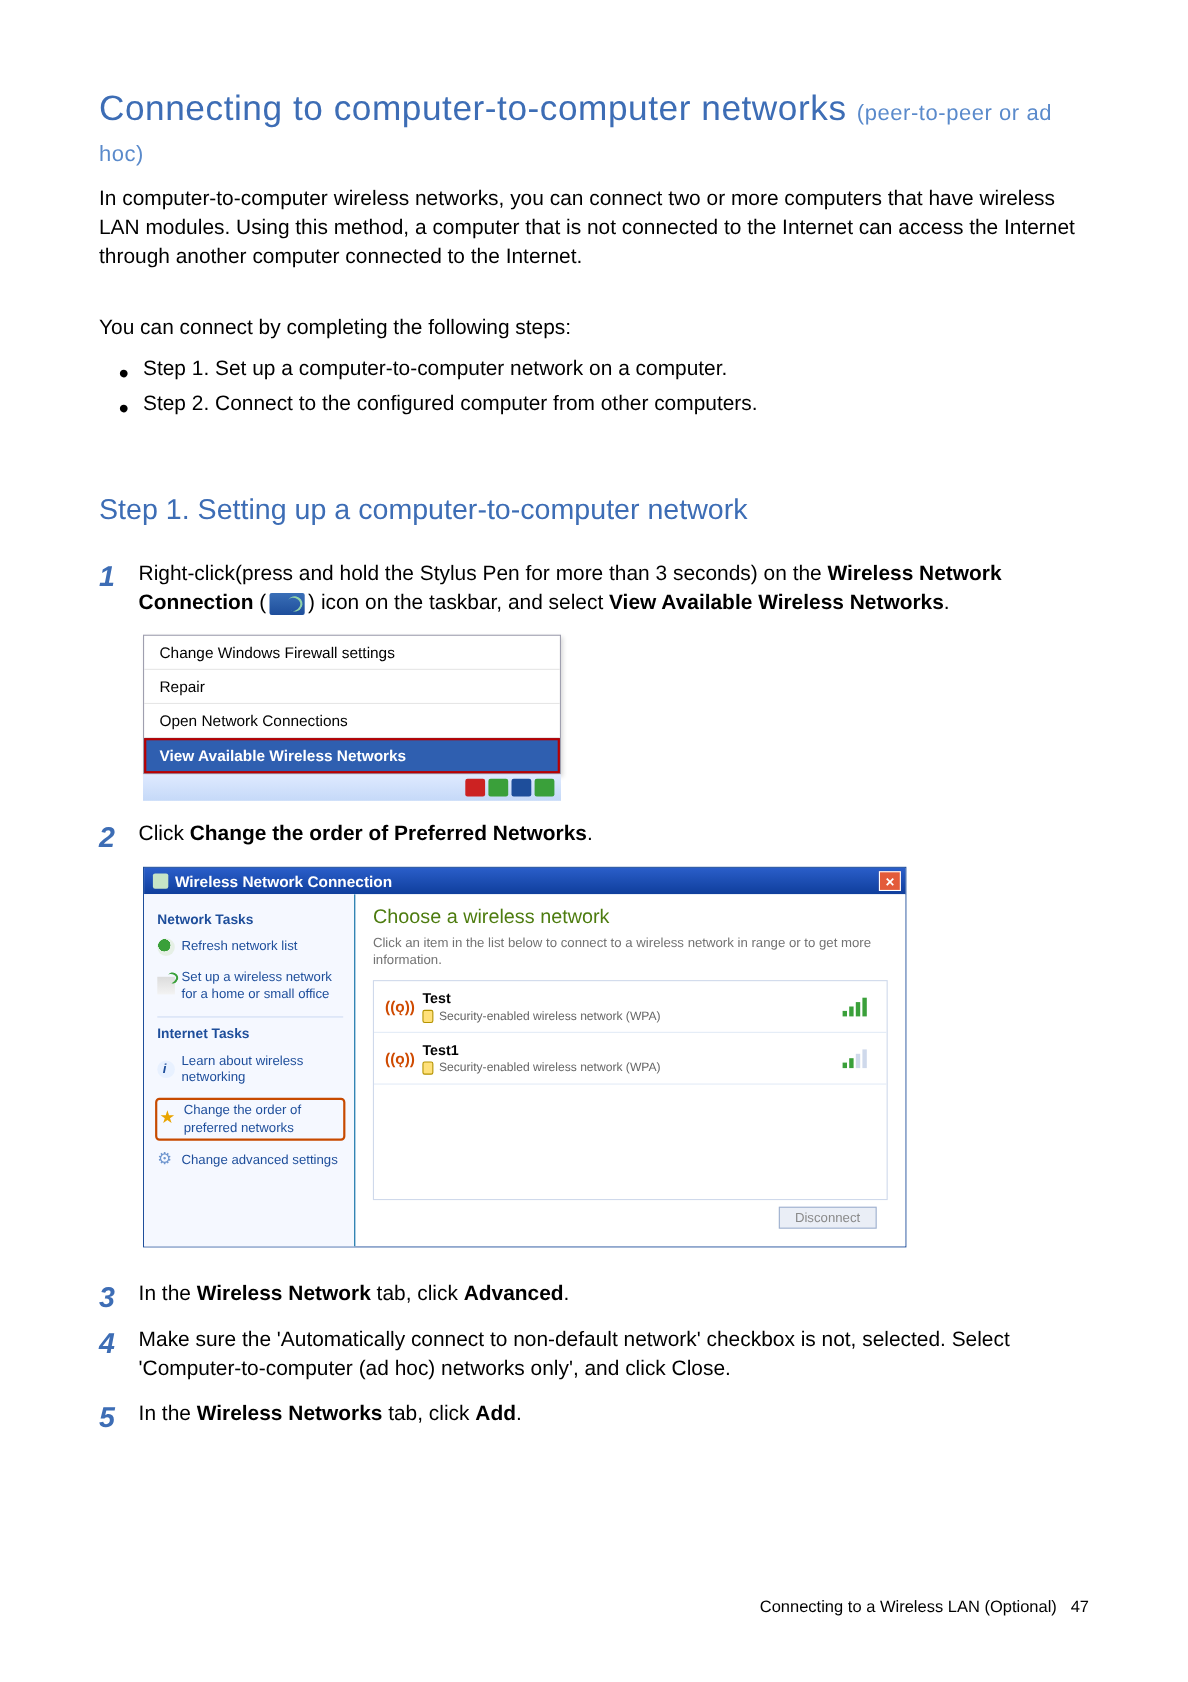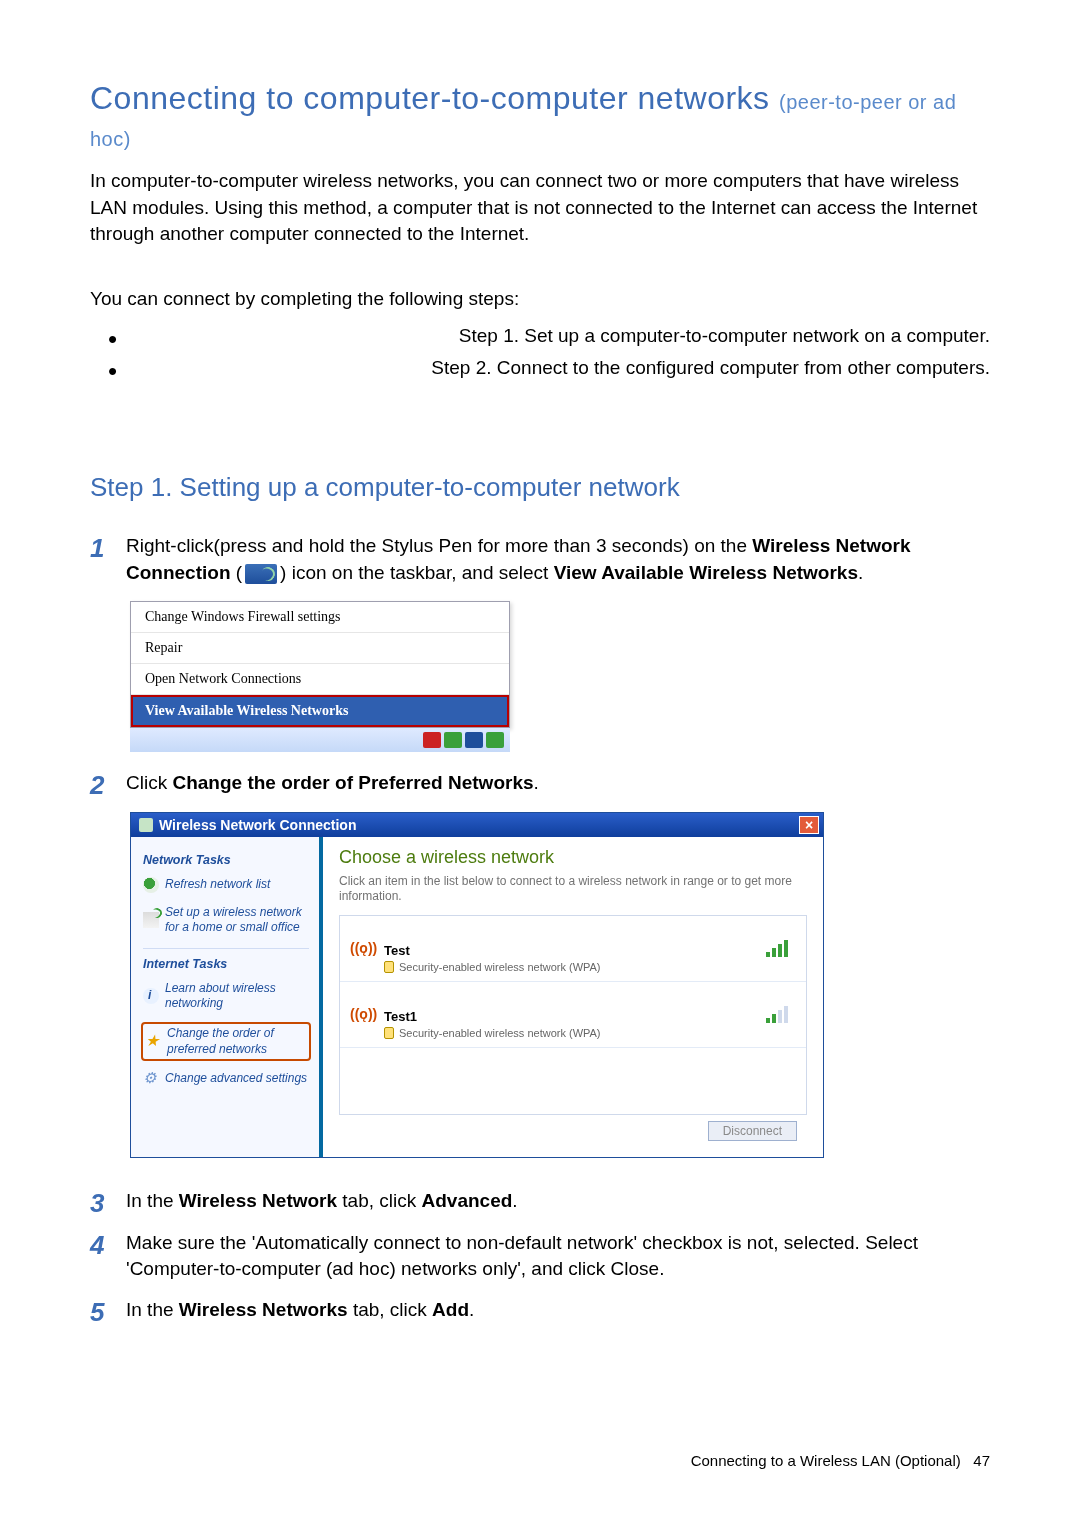--- a/index.html
+++ b/index.html
@@ -26,21 +26,21 @@
   }
   .intro {
     font-size: 19px;
     line-height: 1.4;
     margin-bottom: 40px;
   }
   .steps-intro {
     font-size: 19px;
     margin-bottom: 10px;
   }
-  ul.steps-overview { list-style: none; padding-left: 40px; margin-bottom: 88px; text-align: right; }
+  ul.steps-overview { list-style: none; padding-left: 40px; margin-bottom: 64px; }
   ul.steps-overview li {
     font-size: 19px;
     line-height: 1.7;
     position: relative;
   }
   ul.steps-overview li::before {
     content: "•";
     position: absolute;
     left: -22px;
     font-size: 26px;
@@ -97,21 +97,21 @@
 
   
   .ctxmenu-fig { margin: 14px 0 18px 40px; width: 380px; }
   .ctxmenu {
     border: 1px solid #9f9faf;
     background: #fff;
     font-size: 14px;
     color: #000;
     box-shadow: 2px 2px 4px rgba(0,0,0,.15);
   }
-  .ctxmenu .item { padding: 7px 14px; border-bottom: 1px solid #e6e6e6; font-family: Liberation Serif, serif; }
+  .ctxmenu .item { padding: 7px 14px; border-bottom: 1px solid #e6e6e6; }
   .ctxmenu .item.highlight {
     background: #2f5fb0;
     color: #fff;
     font-weight: bold;
     border: 2px solid #b80000;
     padding: 6px 12px;
   }
   .ctxfooter {
     height: 24px;
     background: linear-gradient(#dfeaff,#c5d9f8);
@@ -145,41 +145,41 @@
     width:20px; height:18px;
     background:#e35b3a;
     color:#fff;
     font-weight:bold;
     display:flex;align-items:center;justify-content:center;
     border:1px solid #fff;
     font-size:14px;
     line-height:1;
   }
   .wlan-body { display:flex; background:#fff; }
-  .wlan-side { width: 192px; background:#f5f8ff; border-right:4px solid #0369a1; padding: 10px 10px 10px 12px; font-style: italic; }
+  .wlan-side { width: 192px; background:#f5f8ff; border-right:1px solid #0369a1; padding: 10px 10px 10px 12px; }
   .wlan-side .hdr { color:#1e4e9b; font-weight:bold; font-size:12.5px; margin: 6px 0 10px 0; }
   .wlan-side .lnk { color:#1e4e9b; font-size:12px; line-height:1.3; display:flex; align-items:center; gap:6px; margin-bottom:12px; cursor:pointer; }
   .wlan-side .lnk .ico { width:16px; height:16px; flex:0 0 16px; display:inline-block; }
   .ico.refresh { background: radial-gradient(circle at 40% 40%, #3aa03a 40%, transparent 42%), #e6f0e6; border-radius:50%; }
   .ico.setup { background: linear-gradient(#dcdcdc,#f3f3f3); position:relative; }
   .ico.setup::after{content:"";position:absolute;right:-3px;top:-4px;width:8px;height:8px;border:2px solid #3aa03a;border-left:none;border-bottom:none;border-radius:50%;transform:rotate(30deg);}
   .ico.learn { background:#e8f1ff; border-radius:50%; position:relative; }
   .ico.learn::after{content:"i";position:absolute;left:5px;top:0;color:#1e4e9b;font-weight:bold;font-style:italic;font-size:12px;}
   .ico.star { color:#e9a400; font-size:16px; line-height:14px; }
   .ico.gears { color:#6f96cf; font-size:15px; line-height:14px; }
   .wlan-side hr { border:none; border-top:1px solid #d0dcf4; margin:6px 0 8px 0; }
   .wlan-side .lnk.boxed { outline:2px solid #c74a00; outline-offset:0; border-radius:2px; padding:2px; }
 
   .wlan-main { flex:1; padding:10px 16px; }
   .wlan-main .h { color:#4d7c0f; font-size:18px; margin-bottom:6px; font-weight:400;}
   .wlan-main .sub { color:#737373; font-size:12px; line-height:1.3; margin-bottom:10px;}
   .wlan-list { border:1px solid #cfd9eb; min-height:200px; }
   .wlan-row { display:flex; align-items:center; gap:10px; padding:8px 10px; border-bottom:1px solid #e3ebf7; }
   .wlan-row .sig-ant { width:24px; text-align:center; color:#cf4a00; font-weight:bold; font-size:14px; }
-  .wlan-row .mid { flex:1;margin-top:19px; }
+  .wlan-row .mid { flex:1; }
   .wlan-row .name { font-size:13px; font-weight:bold; color:#000; }
   .wlan-row .detail { font-size:11px; color:#666; display:flex; align-items:center; gap:5px; margin-top:3px;}
   .wlan-row .detail .lock { width:10px; height:12px; border:1px solid #b59300; background:#ffe17a; border-radius:2px; display:inline-block;}
   .wlan-row .bars { width:30px; display:flex; align-items:flex-end; gap:2px; height:18px;}
   .wlan-row .bars span { width:4px; background:#3aa03a; display:inline-block;}
   .wlan-row .bars span.b1{height:5px}
   .wlan-row .bars span.b2{height:9px}
   .wlan-row .bars span.b3{height:13px}
   .wlan-row .bars span.b4{height:17px}
   .wlan-row .bars.weak span.b3,

